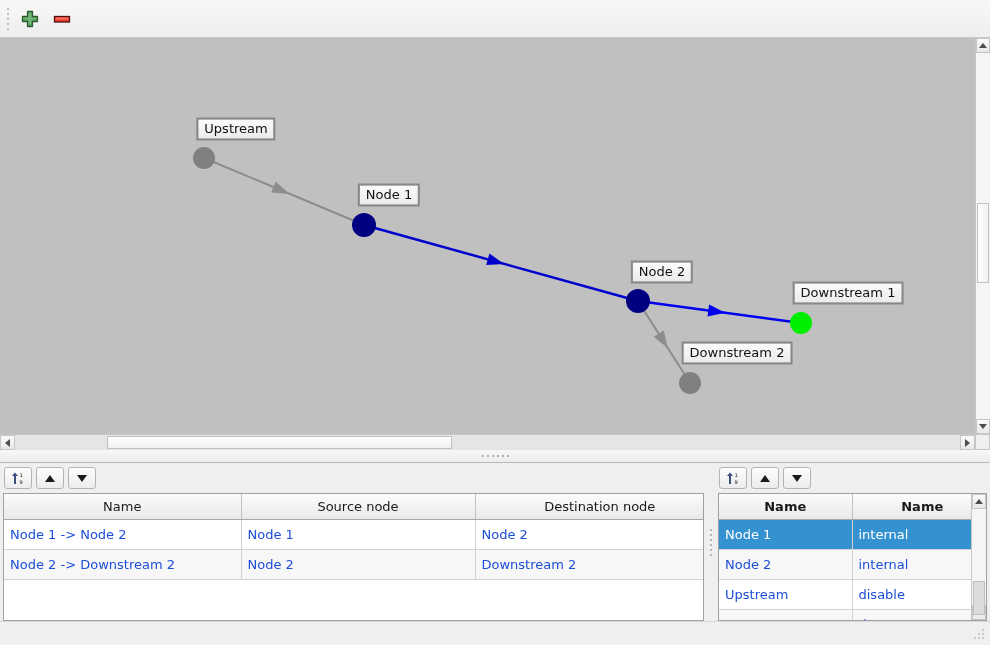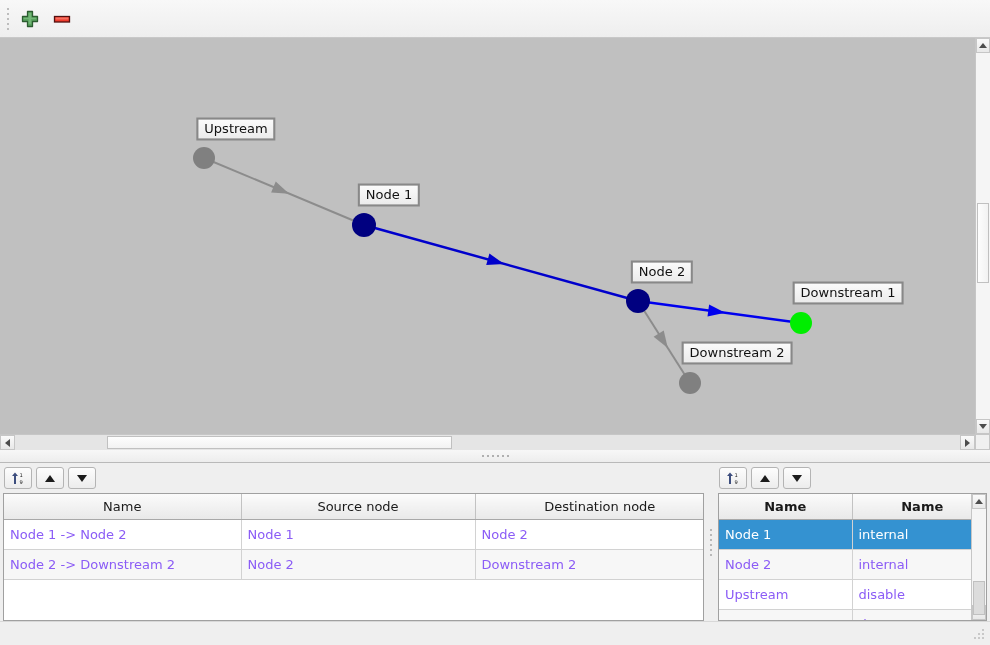--- a/index.html
+++ b/index.html
@@ -171,21 +171,21 @@
     padding: 0 4px;
     text-align: center;
     white-space: nowrap;
   }
   thead th:last-child { border-right: none; padding-left: 25px; }
   thead th.bold { font-weight: bold; }
   tbody td {
     border-right: 1px solid #d2d2d2;
     border-bottom: 1px solid #d2d2d2;
     font-size: 13px;
-    color: #8b5cf6;
+    color: #1d4ed8;
     height: 30px;
     padding: 0 6px;
     text-align: left;
     white-space: nowrap;
     overflow: hidden;
     text-overflow: ellipsis;
   }
   tbody td:last-child { border-right: none; }
   tbody tr:nth-child(even) td { background: #f7f7f7; }
   tbody tr.selected td { background: #3492d1; color: #ffffff; }

